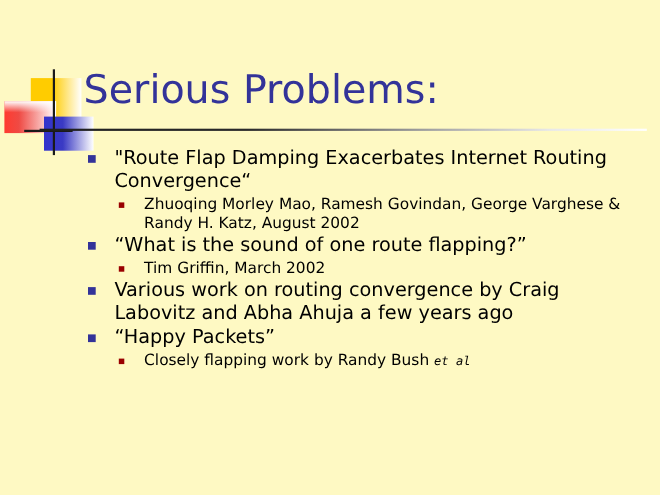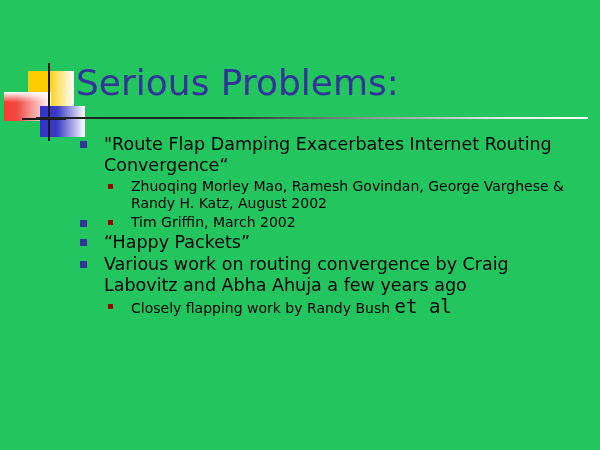--- a/index.html
+++ b/index.html
@@ -11,21 +11,21 @@
     height: 450px;
     background: #ffffff;
     font-family: "DejaVu Sans", sans-serif;
     overflow: hidden;
   }
 
   #slide {
     position: relative;
     width: 600px;
     height: 450px;
-    background: #22c55e;
+    background: #fef9c3;
   }
 
   
   #logo-mark {
     position: absolute;
     left: 0px;
     top: 55px;
     width: 130px;
     height: 90px;
   }
@@ -138,21 +138,22 @@
     position: absolute;
     left: 30px;
     top: 6px;
     width: 5px;
     height: 5px;
     background: #990000;
   }
 
   .etal {
     font-family: "DejaVu Sans Mono", monospace;
-    font-size: 19px;
+    font-style: italic;
+    font-size: 11px;
   }
 </style>
 </head>
 <body>
 
 <div id="slide">
 
   <div id="logo-mark">
     <div class="sq-yellow"></div>
     <div class="sq-red"></div>
@@ -163,24 +164,24 @@
 
   <div id="title">Serious Problems:</div>
 
   <div id="title-rule"></div>
 
   <div id="body-list">
       <div class="lvl1"><span class="marker"></span><span>"Route Flap Damping Exacerbates Internet Routing Convergence“</span></div>
       <div class="sub">
         <div class="lvl2"><span class="marker"></span><span>Zhuoqing Morley Mao, Ramesh Govindan, George Varghese &amp; Randy H. Katz, August 2002</span></div>
       </div>
-      <div class="lvl1"><span class="marker"></span></div>
+      <div class="lvl1"><span class="marker"></span><span>“What is the sound of one route flapping?”</span></div>
       <div class="sub">
         <div class="lvl2"><span class="marker"></span><span>Tim Griffin, March 2002</span></div>
       </div>
+      <div class="lvl1"><span class="marker"></span><span>Various work on routing convergence by Craig Labovitz and Abha Ahuja a few years ago</span></div>
       <div class="lvl1"><span class="marker"></span><span>“Happy Packets”</span></div>
-      <div class="lvl1"><span class="marker"></span><span>Various work on routing convergence by Craig Labovitz and Abha Ahuja a few years ago</span></div>
       <div class="sub">
         <div class="lvl2"><span class="marker"></span><span>Closely flapping work by Randy Bush </span><span class="etal">et al</span></div>
       </div>
     </div>
 
 </div>
 
 </body></html>

